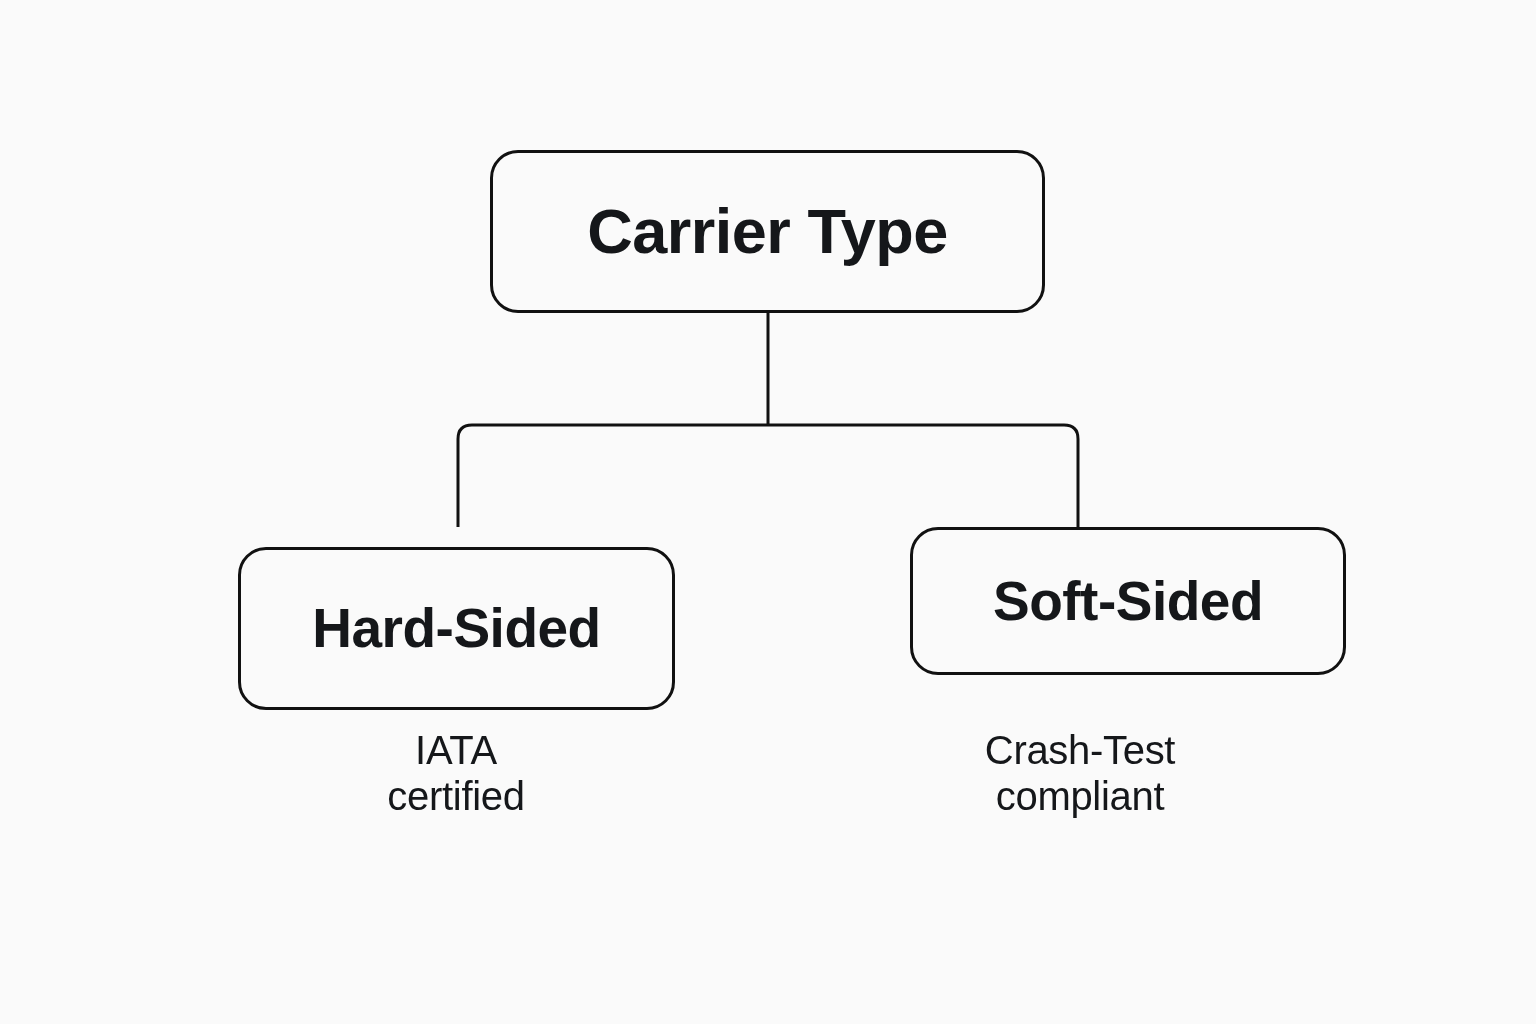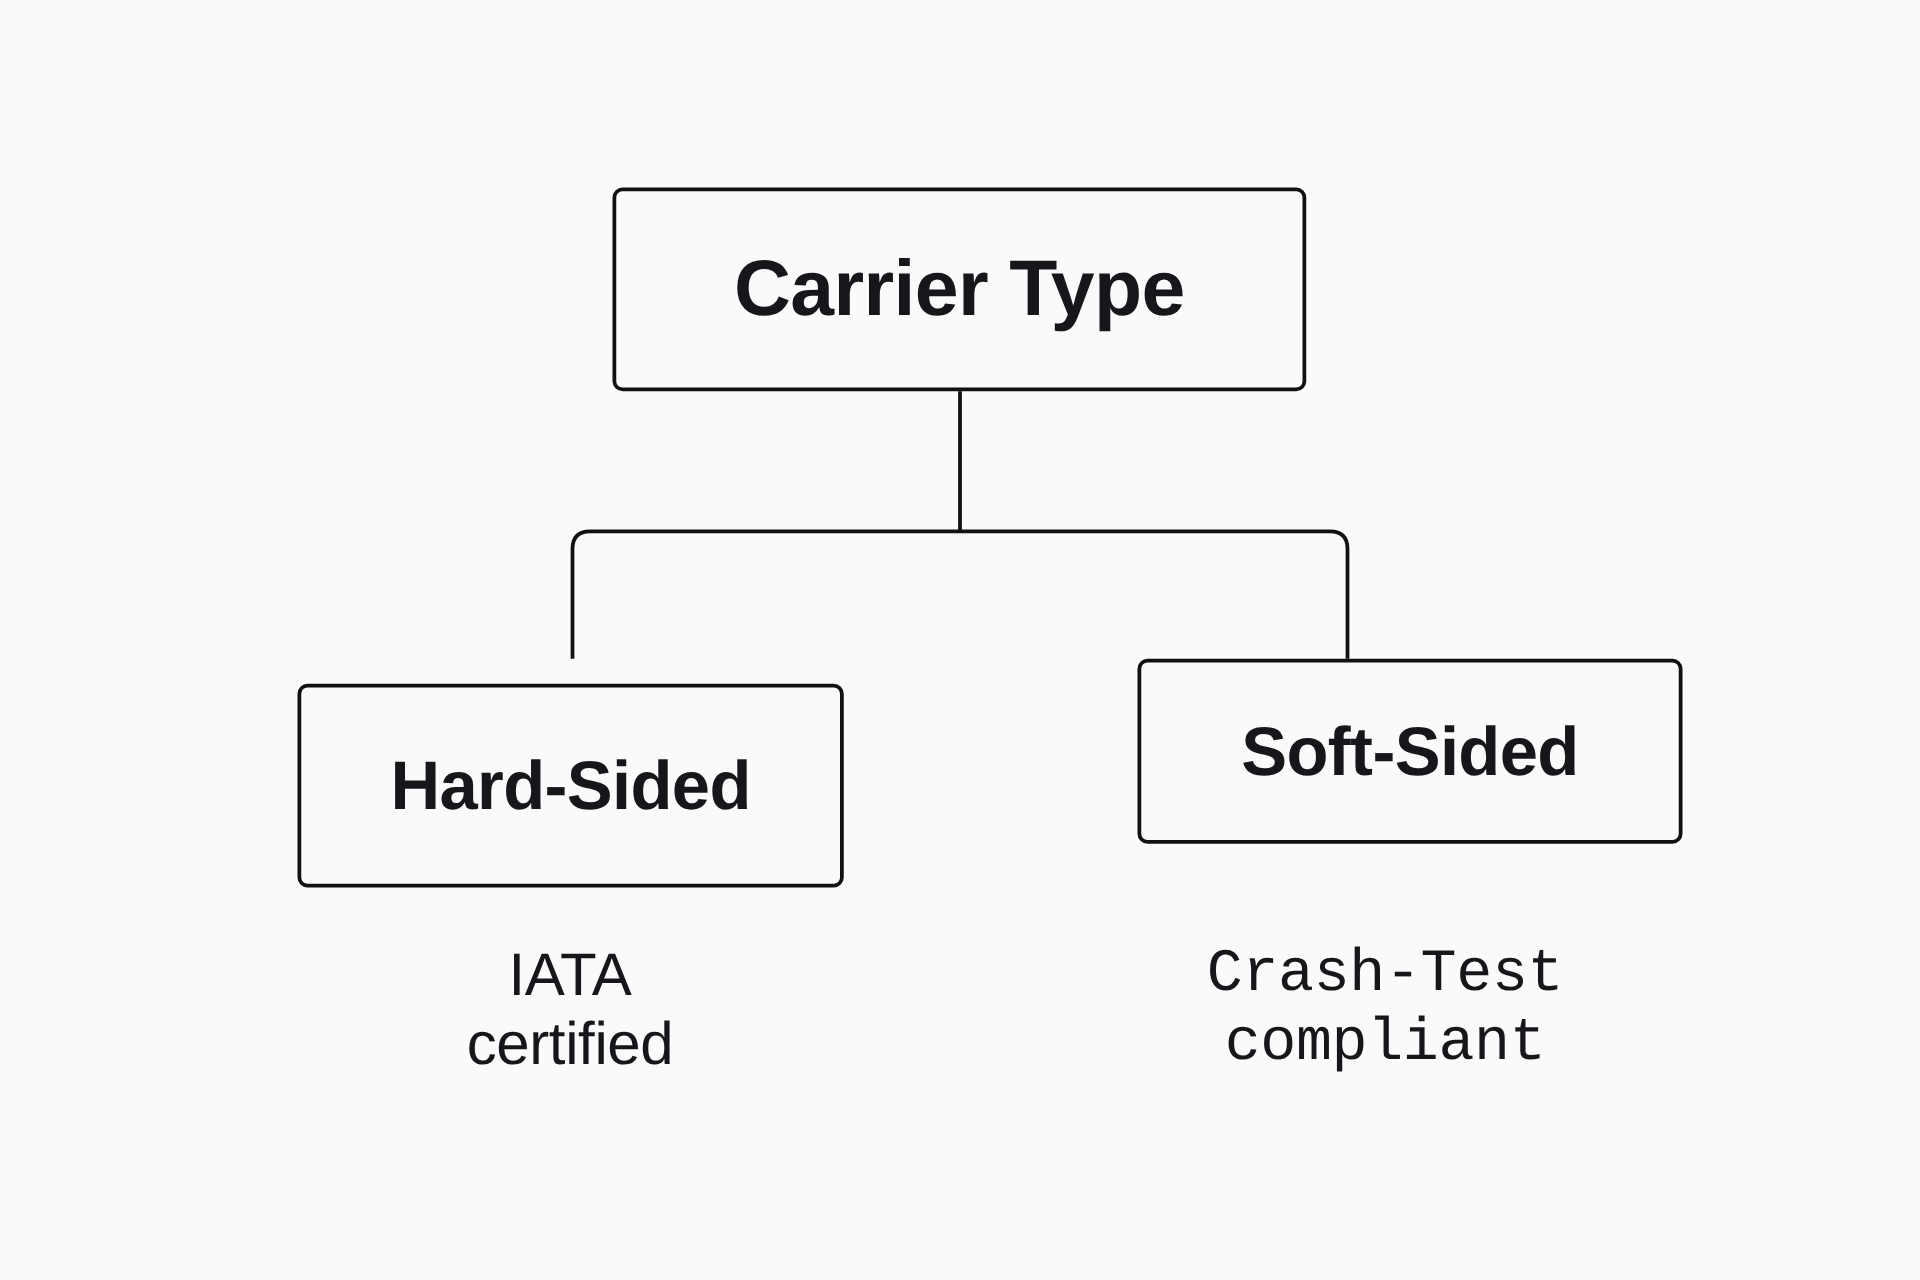--- a/index.html
+++ b/index.html
@@ -26,21 +26,21 @@
     top: 0;
     width: 1536px;
     height: 1024px;
     pointer-events: none;
   }
   .node-box {
     position: absolute;
     box-sizing: border-box;
     background: #fafafa;
     border: 3px solid #111111;
-    border-radius: 8px;
+    border-radius: 28px;
     display: flex;
     align-items: center;
     justify-content: center;
   }
   .node-label {
     font-weight: bold;
     color: #15171a;
     letter-spacing: -0.5px;
     line-height: 1;
     text-align: center;
@@ -70,33 +70,31 @@
   }
   #node-hard-sided .node-label,
   #node-soft-sided .node-label {
     font-size: 55px;
   }
   .node-caption {
     position: absolute;
     top: 727px;
     width: 420px;
     text-align: center;
-    font-size: 48px;
+    font-size: 40px;
     font-weight: normal;
     color: #15171a;
     line-height: 1.15;
     letter-spacing: -0.3px;
-    margin-top: 26px;
   }
   #caption-hard-sided {
     left: 246px;
   }
   #caption-soft-sided {
-    left: 898px;
-    font-family: Liberation Mono, monospace;
+    left: 870px;
   }
   .caption-line {
     display: block;
   }
 </style>
 </head>
 <body>
 
 <div id="diagram-canvas">
 

